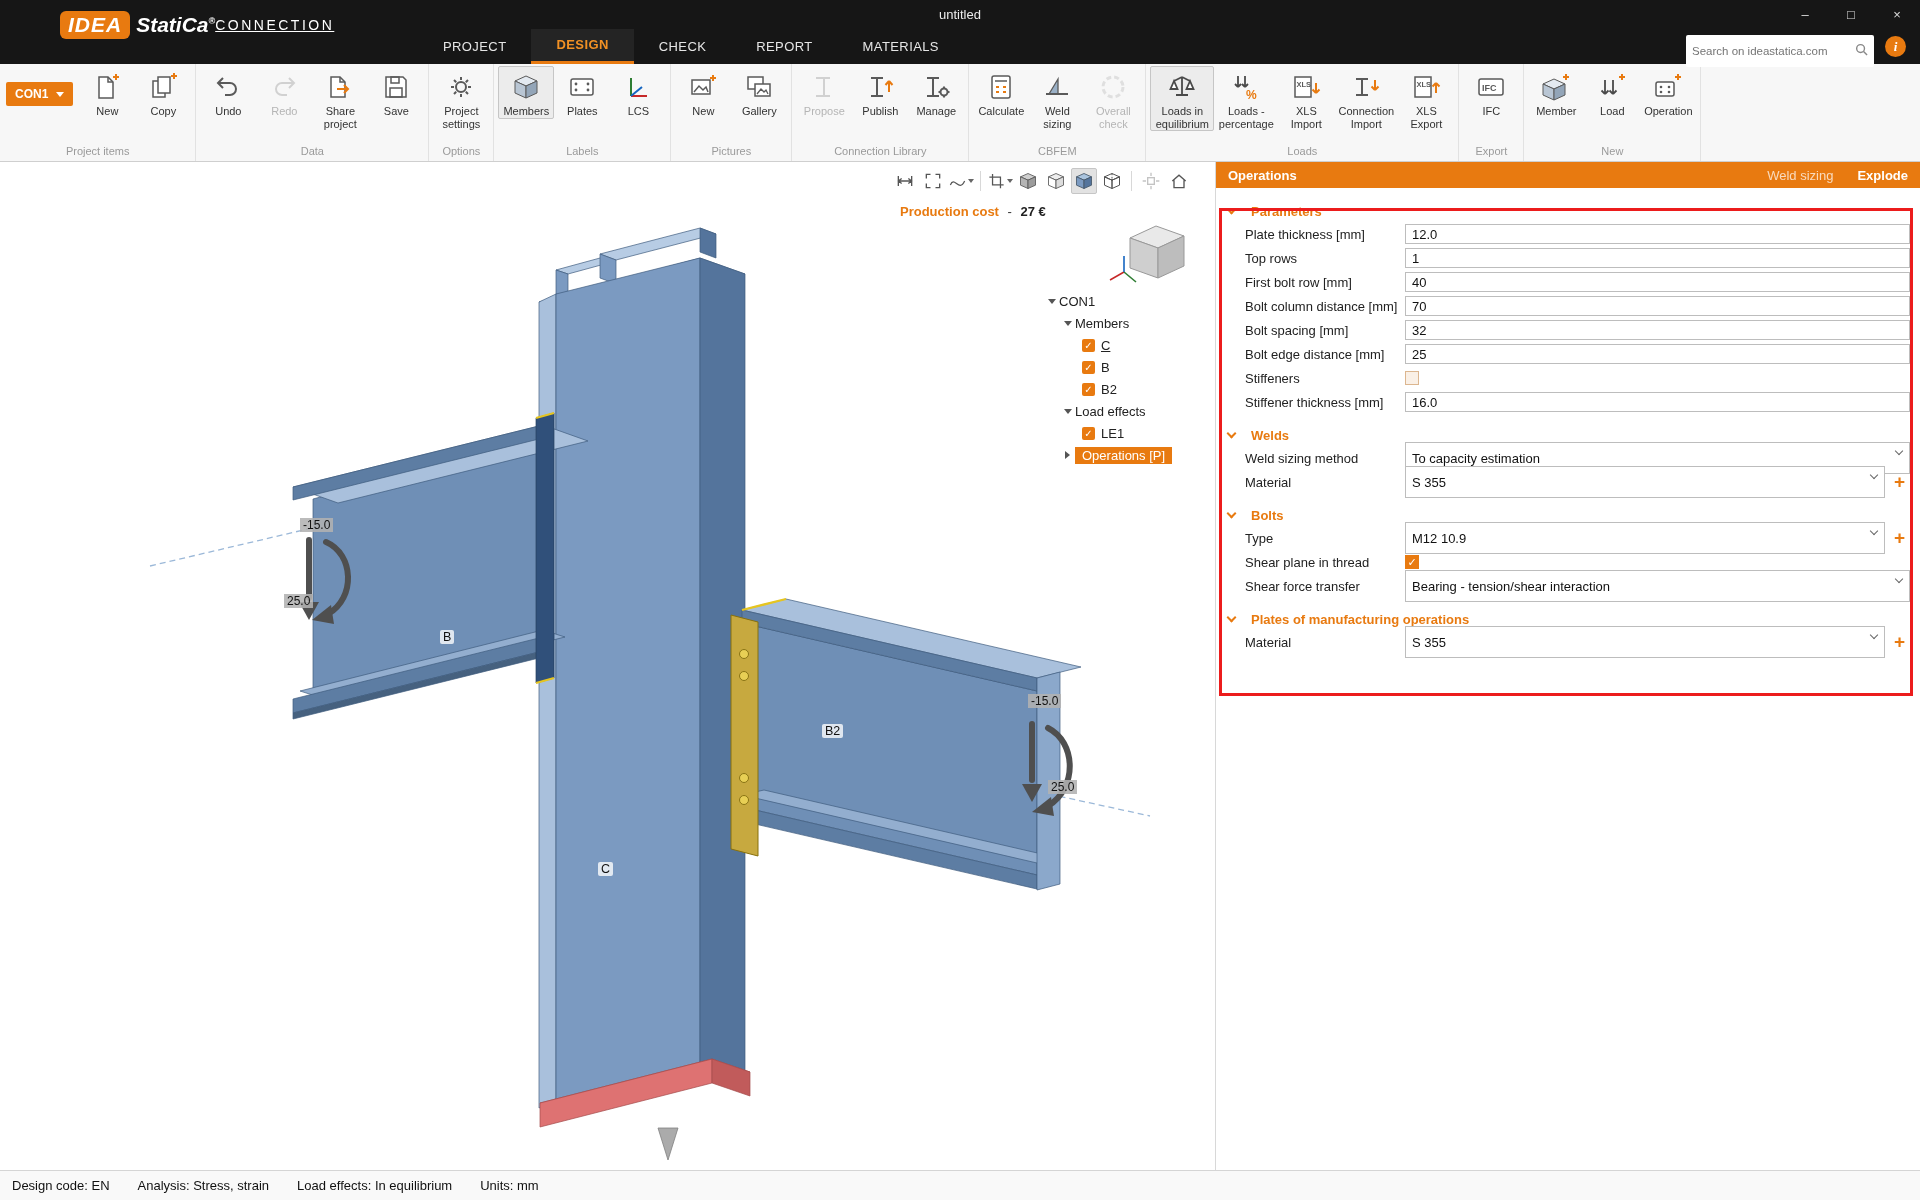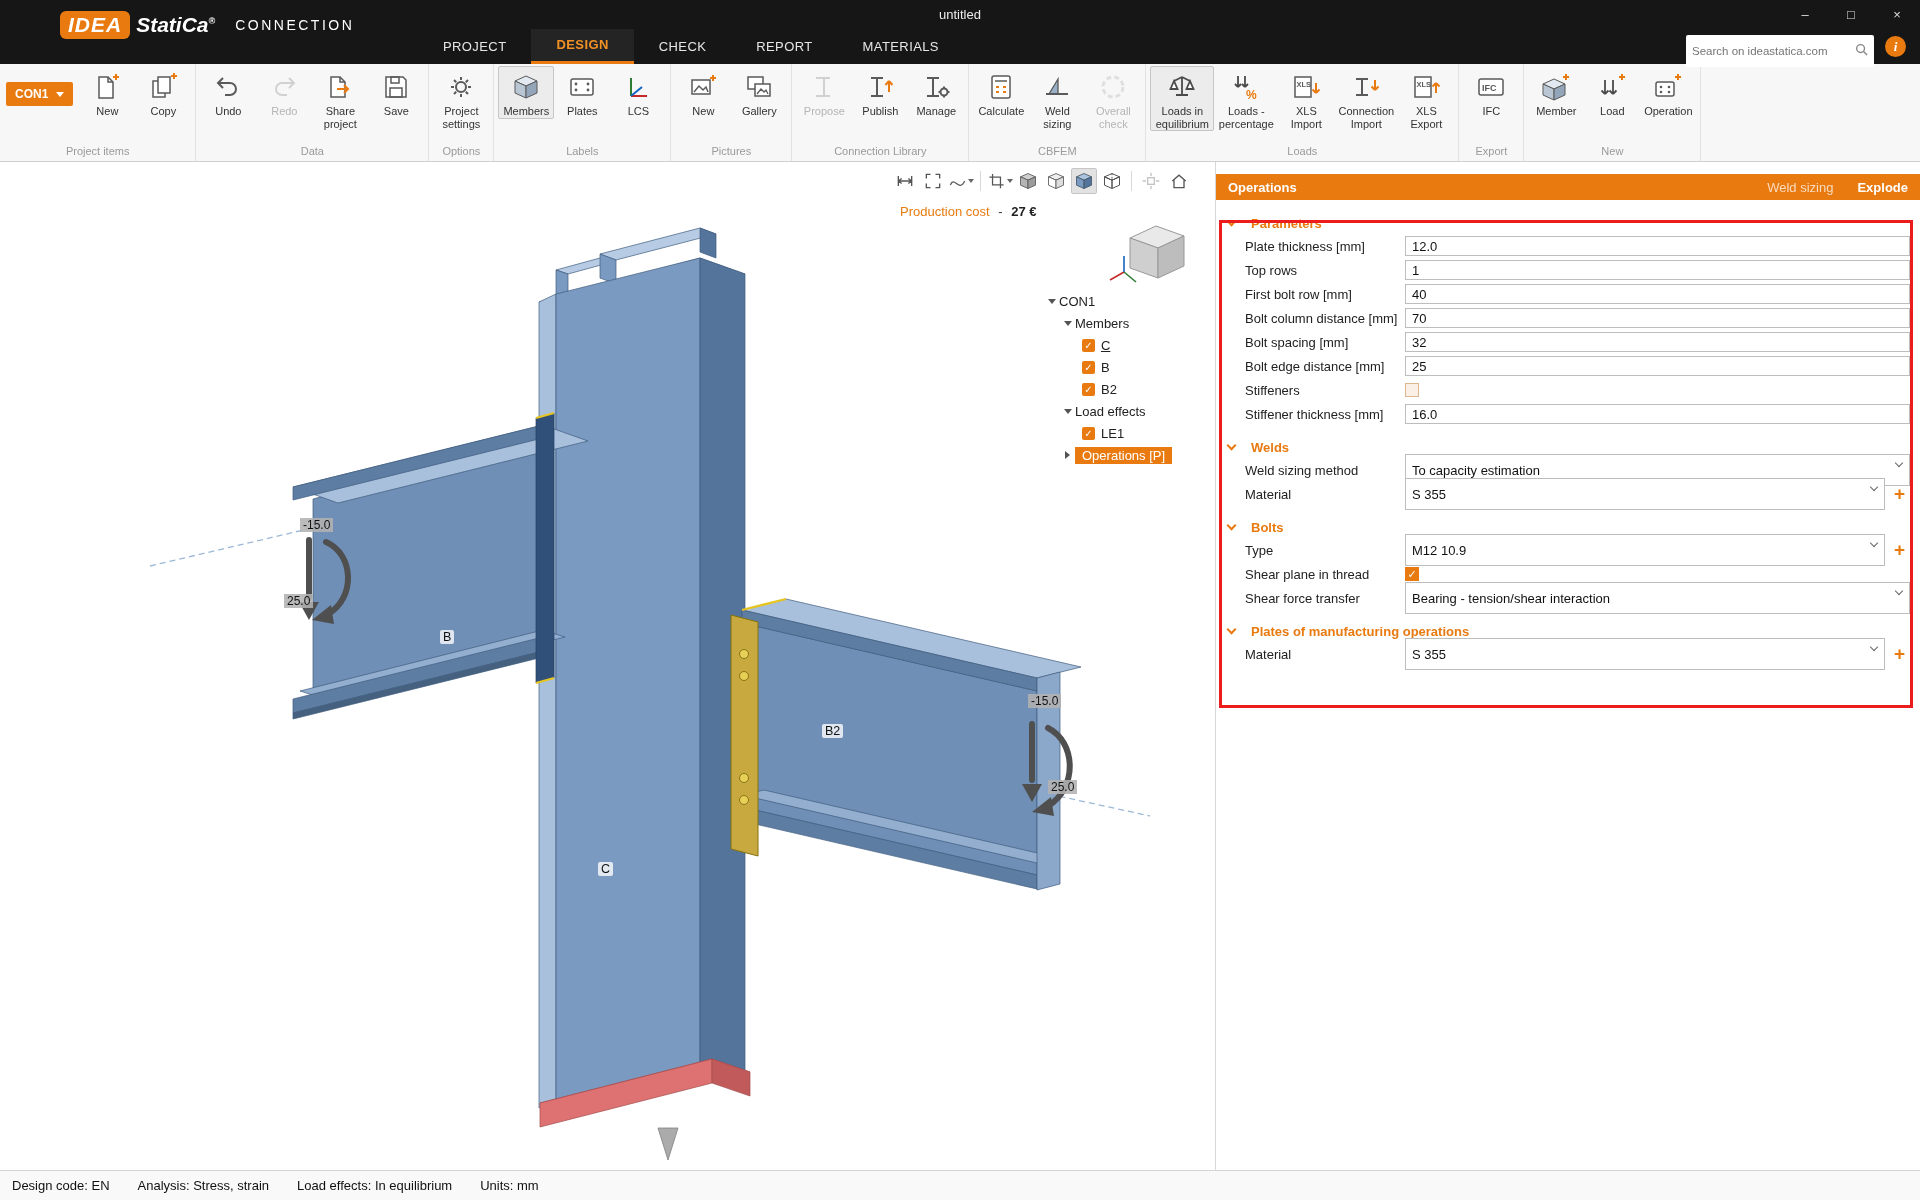--- a/index.html
+++ b/index.html
@@ -9,21 +9,21 @@
   
   .header {position:relative;height:64px;background:#161616;color:#fff;z-index:10;}
   .titlebar {height:29px;position:relative;}
   .win-title {position:absolute;left:0;right:0;top:0;line-height:29px;text-align:center;font-size:13px;color:#ececec;}
   .win-controls {position:absolute;right:0;top:0;display:flex;height:29px;}
   .win-btn {width:46px;text-align:center;line-height:29px;font-size:13px;color:#ddd;}
   .logo {position:absolute;left:16px;top:11px;display:flex;align-items:center;z-index:3;}
   .logo-idea {background:#e87a10;border-radius:6px;color:#fff;font-weight:bold;font-style:italic;font-size:21px;padding:2px 8px;letter-spacing:1px;margin-left:44px;}
   .logo-statica {font-weight:bold;font-style:italic;font-size:21px;margin-left:6px;}
   .logo-reg {font-size:9px;vertical-align:super;}
-  .logo-product {font-size:14px;letter-spacing:2.5px;margin-left:20px;color:#fff;}
+  .logo-product {font-size:14px;letter-spacing:2.5px;margin-left:0;color:#fff;text-decoration:underline;}
   .menubar {height:35px;position:relative;display:flex;}
   .tabs {display:flex;margin-left:418px;}
   .tab {padding:0 25px;line-height:35px;font-size:13px;color:#e6e6e6;letter-spacing:.4px;}
   .tab.active {color:#f29124;font-weight:bold;background:#242424;border-bottom:3px solid #e87a10;line-height:32px;}
   .search-box {position:absolute;right:46px;top:6px;width:188px;height:23px;background:#fff;border-radius:2px;display:flex;align-items:center;padding:16px 6px;}
   .search-box input {flex:1;border:0;outline:0;background:transparent;font-size:11.5px;color:#555;font-family:inherit;min-width:0;}
   .info-btn {position:absolute;right:14px;top:7px;width:21px;height:21px;border-radius:50%;background:#e87a10;color:#fff;text-align:center;line-height:21px;font-size:13px;font-weight:bold;font-style:italic;font-family:"Liberation Serif",serif;}
 
   
   .ribbon {height:98px;background:#f7f7f7;border-bottom:1px solid #cfcfcf;display:flex;}
@@ -47,42 +47,42 @@
 
   .vtoolbar {position:absolute;left:892px;top:6px;display:flex;align-items:center;gap:2px;z-index:3;}
   .vicon {width:26px;height:26px;display:flex;align-items:center;justify-content:center;border-radius:2px;}
   .vicon svg {display:block;}
   .vicon.sel {background:#e2e2e2;border:1px solid #c6c6c6;}
   .vicon.dis {opacity:.35;}
   .vsep {width:1px;height:20px;background:#d8d8d8;margin:0 4px;}
   .vchev {width:0;height:0;border-left:3.5px solid transparent;border-right:3.5px solid transparent;border-top:4px solid #666;margin-left:1px;}
 
   .prod-cost {position:absolute;left:900px;top:42px;font-size:13px;z-index:3;white-space:nowrap;}
-  .pc-label {color:#e87a10;font-weight:normal;}
+  .pc-label {color:#e87a10;font-weight:bold;}
   .pc-sep {color:#333;margin:0 5px;}
   .pc-value {color:#222;font-weight:bold;}
 
   .viewcube {position:absolute;left:1102px;top:50px;z-index:3;}
 
   .tree {position:absolute;left:1042px;top:128px;font-size:13px;color:#222;z-index:3;}
   .trow {display:flex;align-items:center;height:22px;white-space:nowrap;}
   .tarrow {width:15px;display:flex;justify-content:center;flex:none;}
   .tri-e {width:0;height:0;border-left:4px solid transparent;border-right:4px solid transparent;border-top:5px solid #555;}
   .tri-c {width:0;height:0;border-top:4px solid transparent;border-bottom:4px solid transparent;border-left:5px solid #555;}
   .tcheck {width:13px;height:13px;background:#e87a10;border-radius:2px;color:#fff;font-size:10px;line-height:13px;text-align:center;margin-right:6px;flex:none;}
   .tcheck::after {content:"✓";}
   .t-underline {text-decoration:underline;}
   .ops-chip {background:#e87a10;color:#fff;padding:1px 7px;}
 
   .mlabel {position:absolute;background:rgba(255,255,255,.78);padding:0 3px;font-size:12.5px;color:#111;border-radius:2px;z-index:2;}
   .loadchip {position:absolute;background:rgba(178,178,178,.88);padding:0 3px;font-size:12px;color:#111;z-index:2;}
 
   
   .panel {position:absolute;left:1215px;right:0;top:0;bottom:0;background:#fff;border-left:1px solid #d8d8d8;}
-  .panel-header {height:26px;background:#e87a10;display:flex;align-items:center;padding:0 12px;color:#fff;font-size:13px;margin-top:12px;}
+  .panel-header {height:26px;background:#e87a10;display:flex;align-items:center;padding:0 12px;color:#fff;font-size:13px;}
   .panel-title {font-weight:bold;}
   .ph-actions {margin-left:auto;display:flex;gap:24px;}
   .ph-weld {color:rgba(255,255,255,.72);}
   .ph-explode {font-weight:bold;}
   .panel-body {position:relative;}
   .red-box {position:absolute;left:3px;top:4px;width:694px;height:488px;border:3px solid #ec1c1c;pointer-events:none;z-index:5;}
   .psec-h {display:flex;align-items:center;gap:16px;margin:14px 0 3px 12px;color:#e87a10;font-weight:bold;font-size:13px;}
   .psec-h.first {margin-top:16px;}
   .ochev {width:7px;height:7px;border-left:2px solid #e87a10;border-bottom:2px solid #e87a10;transform:rotate(-45deg);margin-top:-4px;flex:none;}
   .prow {display:flex;align-items:center;height:24px;padding-left:29px;}

